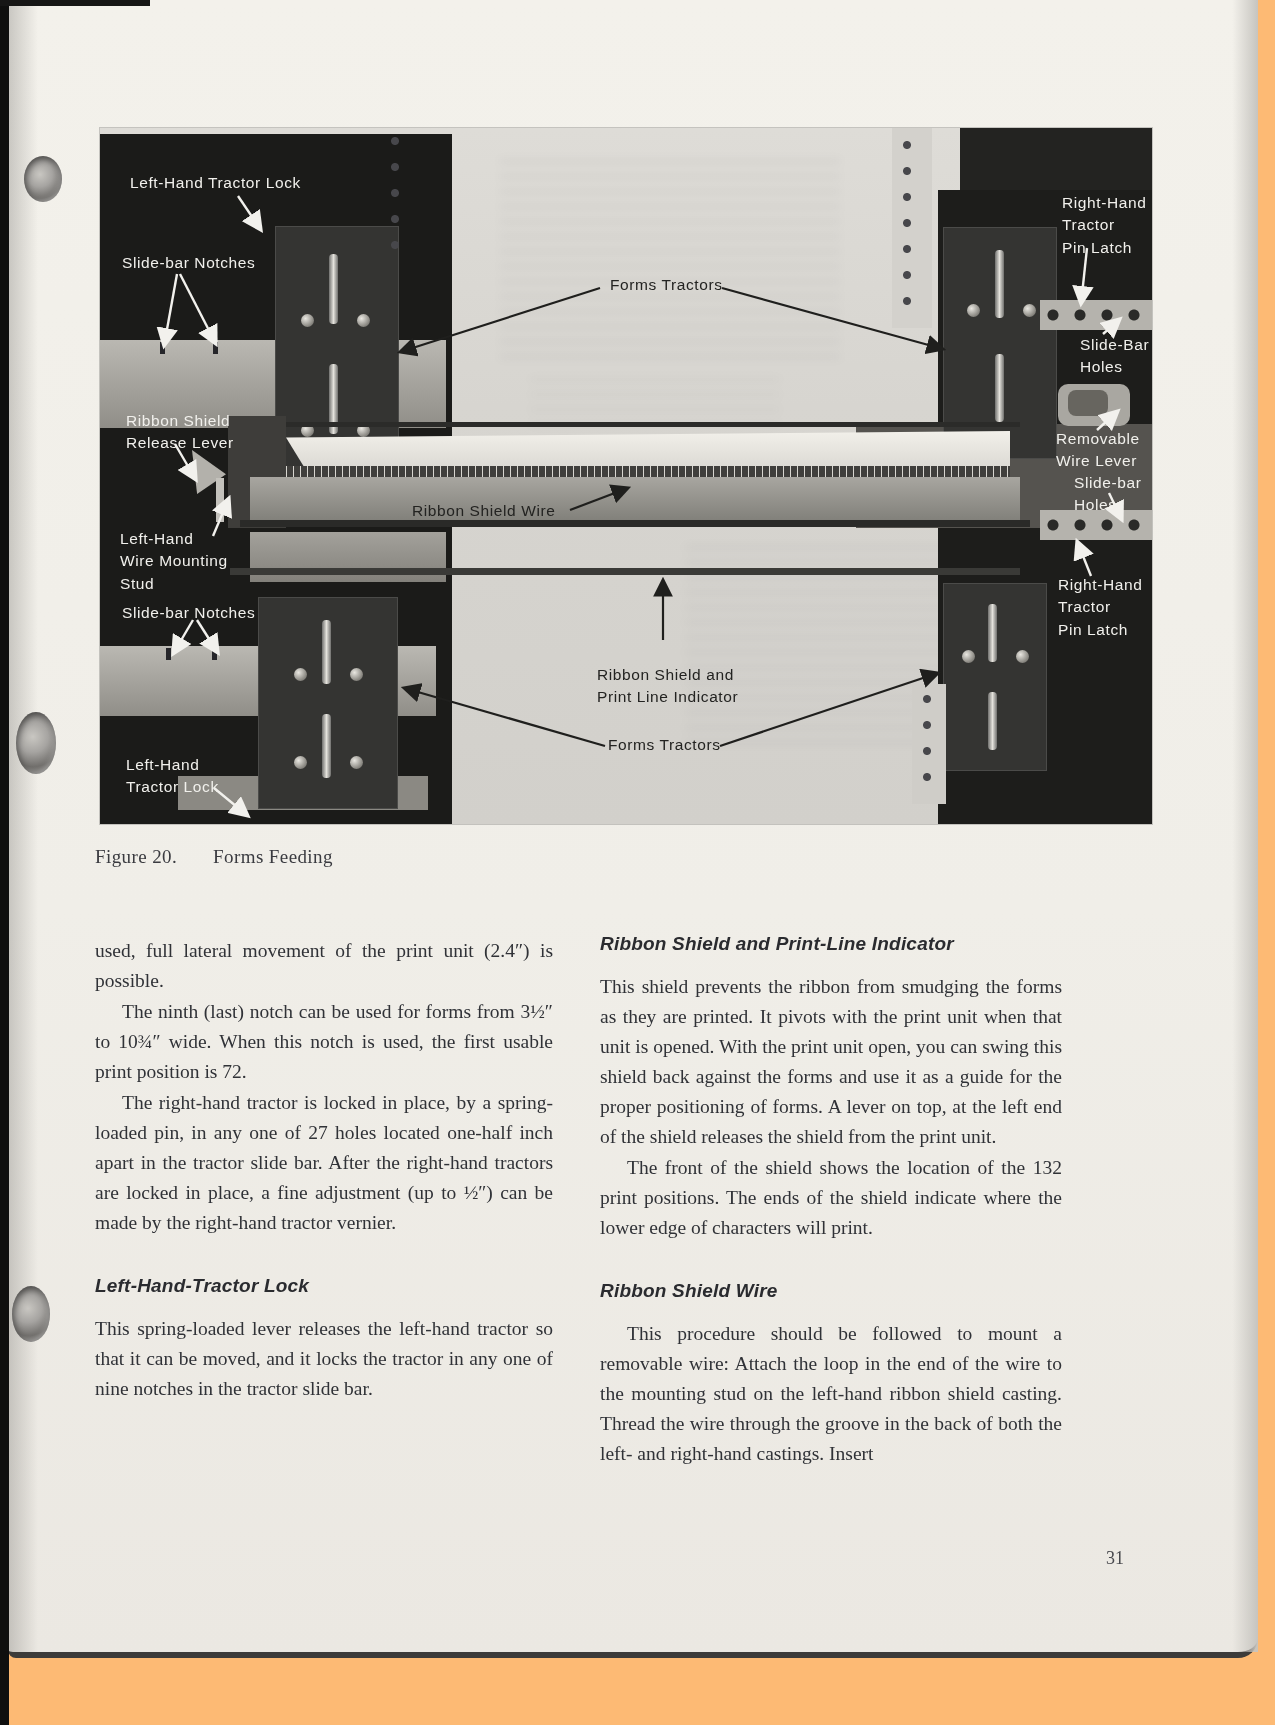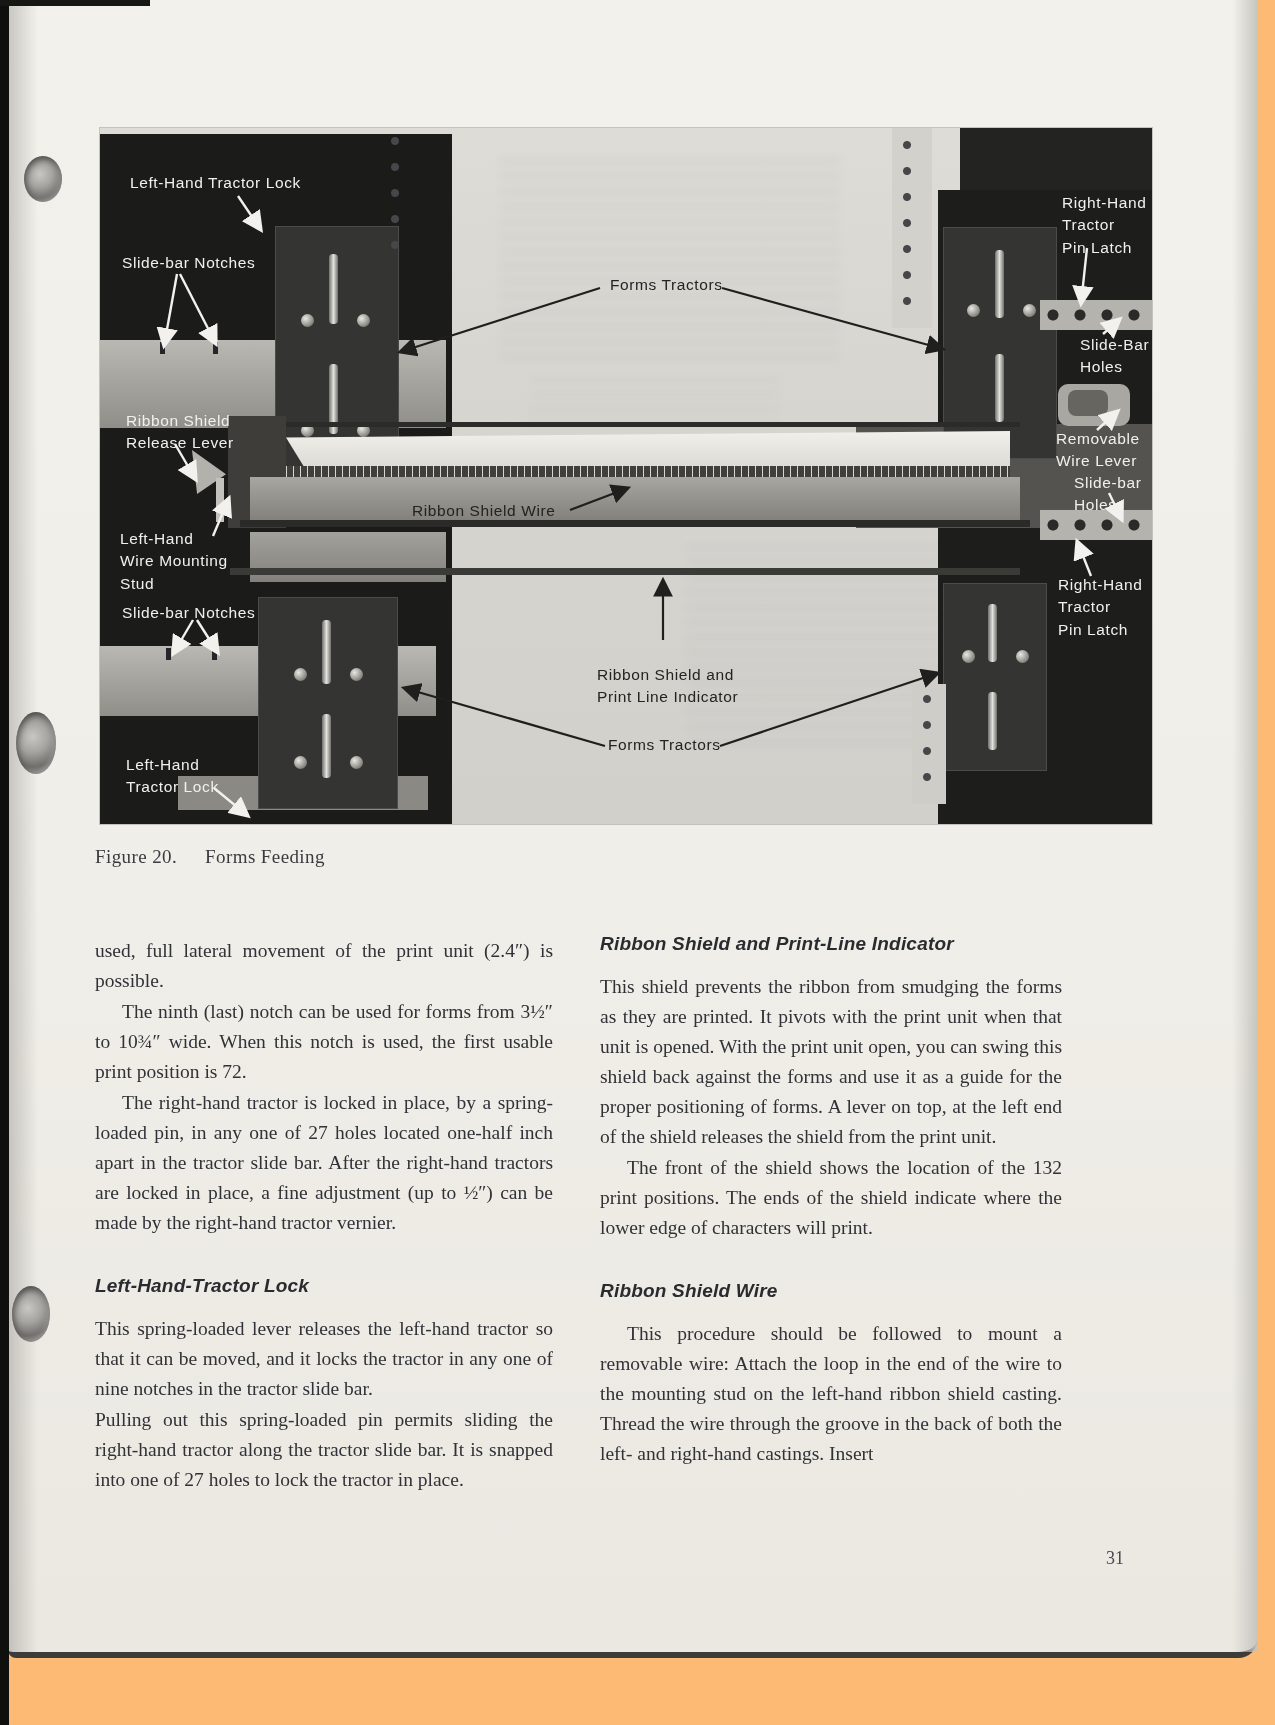--- a/index.html
+++ b/index.html
@@ -188,30 +188,29 @@
     <div class="lab" style="left:956px;top:300px;">Removable
 Wire Lever</div>
     <div class="lab" style="left:974px;top:344px;">Slide-bar
 Holes</div>
     <div class="lab" style="left:958px;top:446px;">Right-Hand
 Tractor
 Pin Latch</div>
   </div>
 
   <div class="caption">
-    <span>Figure 20.</span><span style="margin-left:28px;">Forms Feeding</span>
+    <span>Figure 20.</span><span style="margin-left:36px;">Forms Feeding</span>
   </div>
 
   <div class="col" style="left:95px;top:936px;width:458px;">
     <p>used, full lateral movement of the print unit (2.4″) is possible.</p>
     <p class="ind">The ninth (last) notch can be used for forms from 3½″ to 10¾″ wide. When this notch is used, the first usable print position is 72.</p>
     <p class="ind">The right-hand tractor is locked in place, by a spring-loaded pin, in any one of 27 holes located one-half inch apart in the tractor slide bar. After the right-hand tractors are locked in place, a fine adjustment (up to ½″) can be made by the right-hand tractor vernier.</p>
     <h3>Left-Hand-Tractor Lock</h3>
     <p>This spring-loaded lever releases the left-hand tractor so that it can be moved, and it locks the tractor in any one of nine notches in the tractor slide bar.</p>
-    <p>Pulling out this spring-loaded pin permits sliding the right-hand tractor along the tractor slide bar. It is snapped into one of 27 holes to lock the tractor in place.</p>
   </div>
 
   <div class="col" style="left:600px;top:932px;width:462px;">
     <h3 class="first">Ribbon Shield and Print-Line Indicator</h3>
     <p>This shield prevents the ribbon from smudging the forms as they are printed. It pivots with the print unit when that unit is opened. With the print unit open, you can swing this shield back against the forms and use it as a guide for the proper positioning of forms. A lever on top, at the left end of the shield releases the shield from the print unit.</p>
     <p class="ind">The front of the shield shows the location of the 132 print positions. The ends of the shield indicate where the lower edge of characters will print.</p>
     <h3>Ribbon Shield Wire</h3>
     <p class="ind">This procedure should be followed to mount a removable wire: Attach the loop in the end of the wire to the mounting stud on the left-hand ribbon shield casting. Thread the wire through the groove in the back of both the left- and right-hand castings. Insert</p>
   </div>
 

